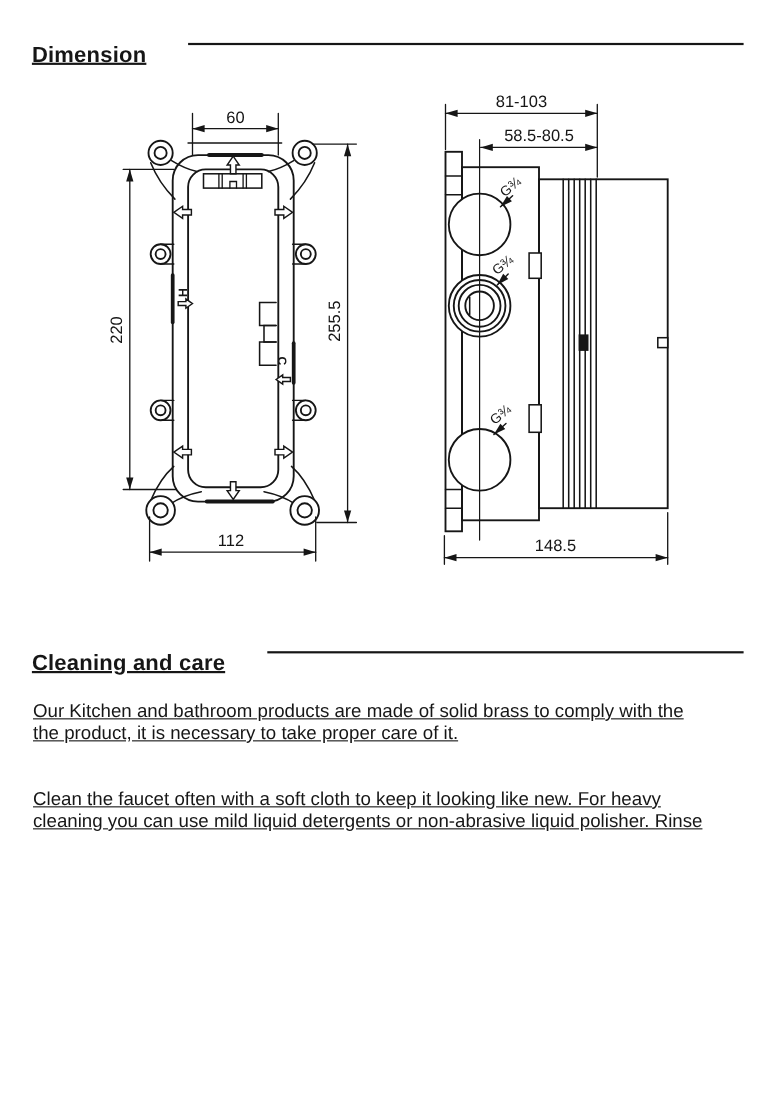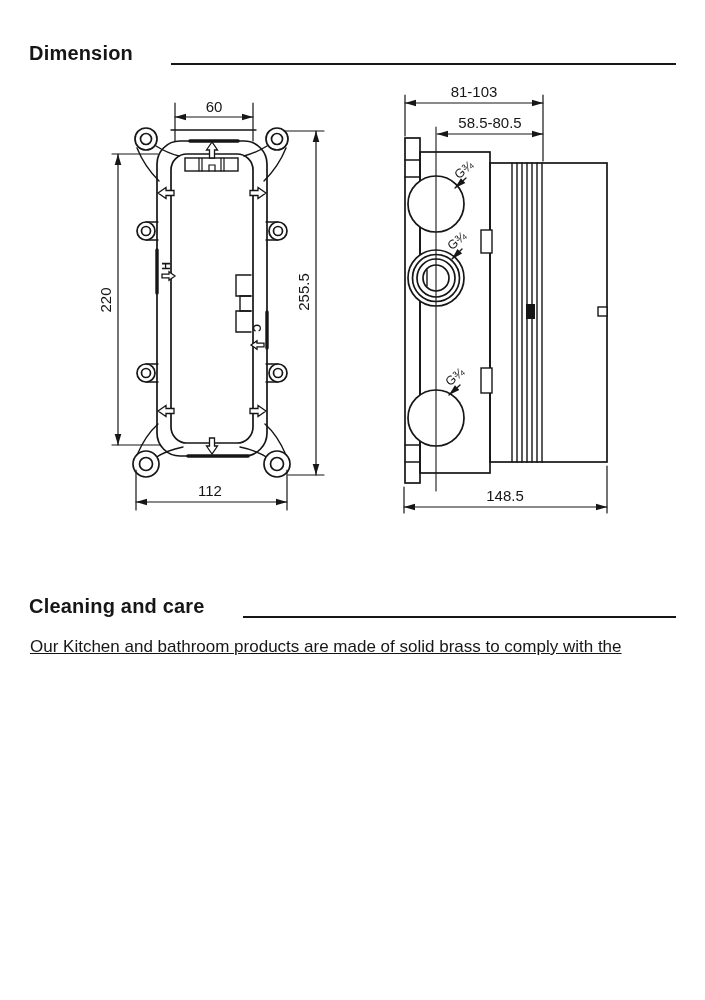--- a/index.html
+++ b/index.html
@@ -1,21 +1,21 @@
 <!DOCTYPE html>
 <html><head>
 <meta charset="utf-8">
 <style>
   html,body{margin:0;padding:0;background:#e8e8e8;}
   .page{
     position:relative;width:705px;height:1000px;background:#ffffff;
     font-family:"Liberation Sans",sans-serif;color:#161616;overflow:hidden;
     margin:0 auto;
   }
-  .sec-header{position:absolute;left:29px;right:29px;display:flex;align-items:flex-end;height:26px;}
+  .sec-header{position:absolute;left:29px;right:29px;display:flex;align-items:flex-start;height:26px;text-decoration:underline;}
   #hdr1{top:39px;}
   #hdr2{top:592px;}
   .sec-title{font-size:20px;font-weight:bold;white-space:nowrap;letter-spacing:.2px;}
   .sec-rule{flex:1;border-top:2px solid #161616;margin-left:38px;}
   .figure-svg{position:absolute;left:0;top:0;width:705px;height:560px;}
   .para{position:absolute;left:30px;font-size:17px;line-height:20px;white-space:nowrap;text-decoration:underline;}
   #para1{top:637px;}
   #para2{top:717px;}
   .dimtxt{font-size:15px;fill:#161616;}
   .marktxt{font-size:11px;font-weight:bold;fill:#161616;}
@@ -183,18 +183,21 @@
     </g>
   </svg>
 
   <div class="sec-header" id="hdr2">
     <span class="sec-title">Cleaning and care</span>
     <div class="sec-rule"></div>
   </div>
 
   <div class="para" id="para1">
     <div>Our Kitchen and bathroom products are made of solid brass to comply with the</div>
+    <div>the product, it is necessary to take proper care of it.</div>
   </div>
 
   <div class="para" id="para2">
+    <div>Clean the faucet often with a soft cloth to keep it looking like new. For heavy</div>
+    <div>cleaning you can use mild liquid detergents or non-abrasive liquid polisher. Rinse</div>
   </div>
 
 </div>
 
 </body></html>

